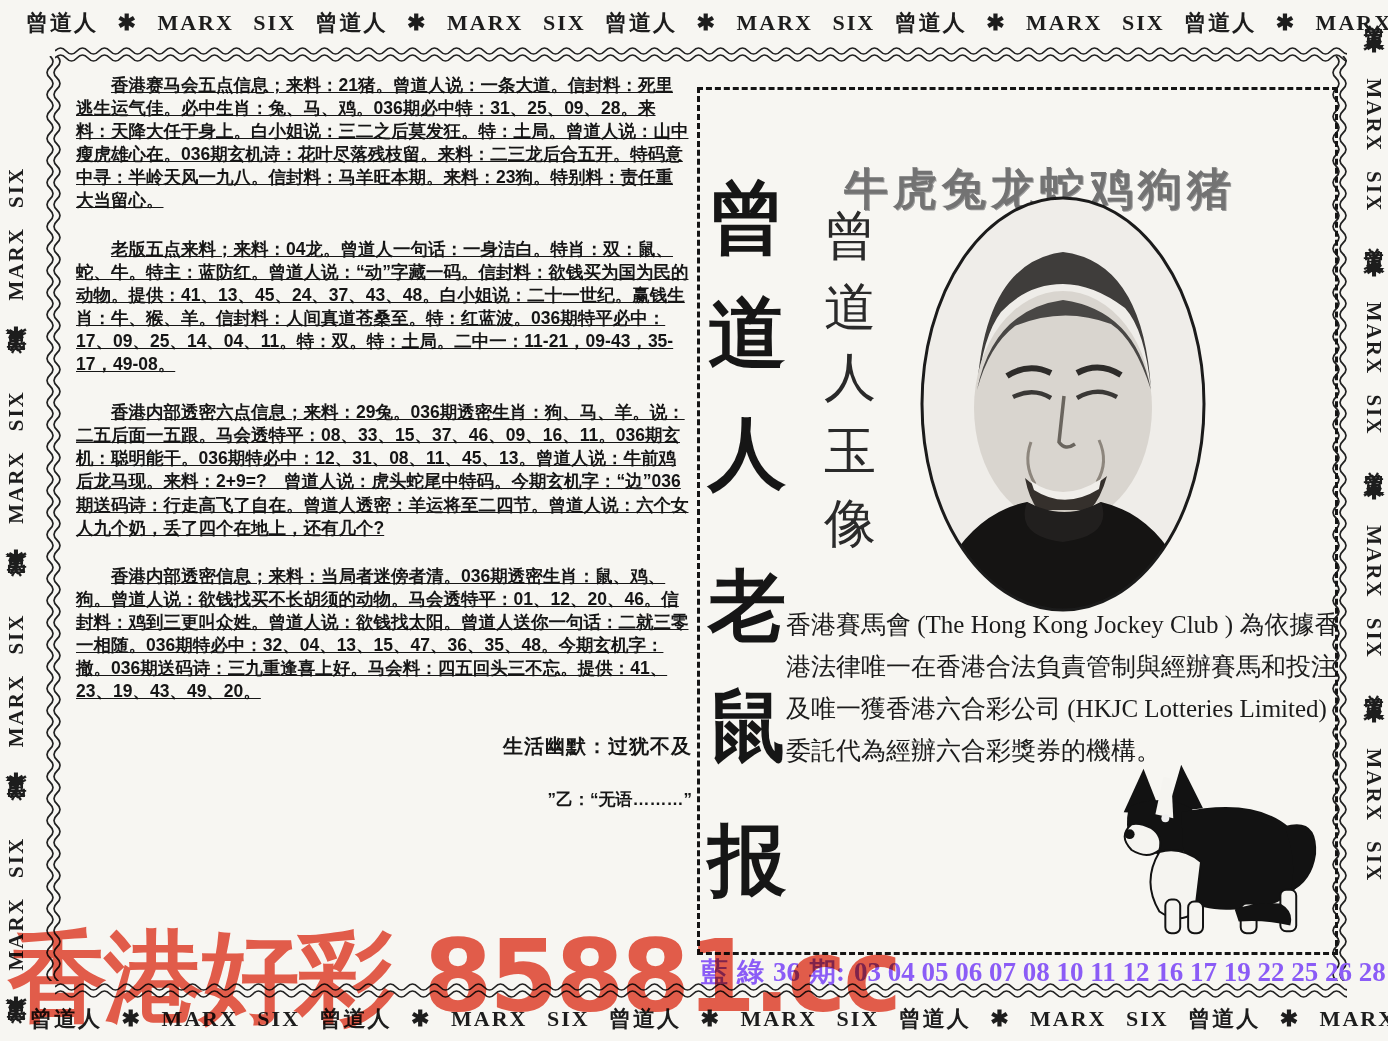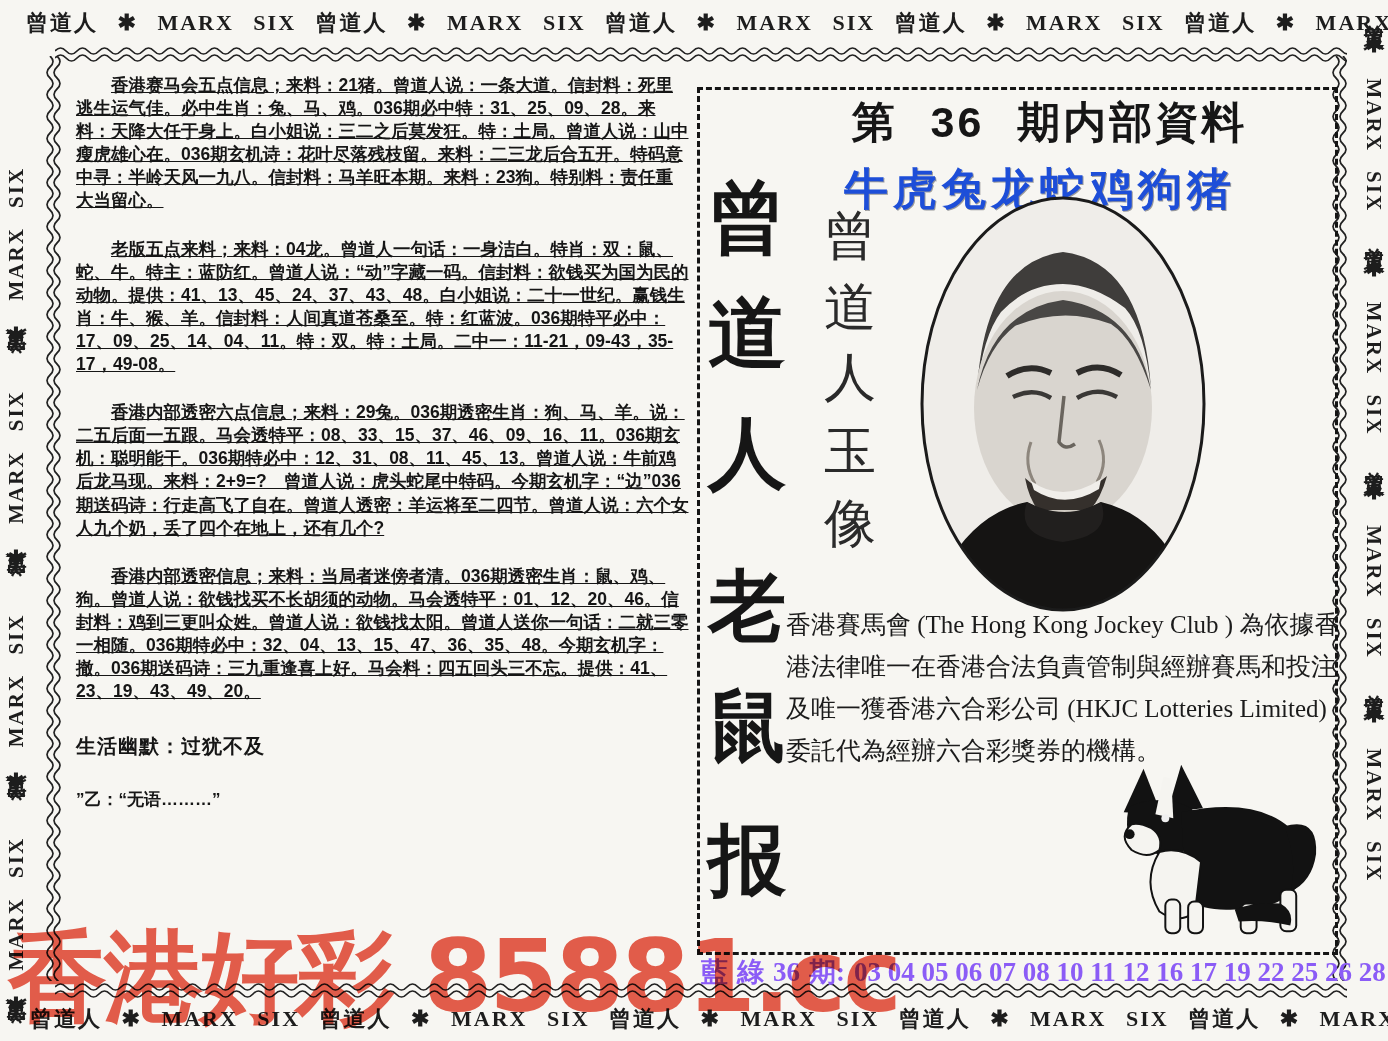--- a/index.html
+++ b/index.html
@@ -16,31 +16,31 @@
   .strip-right{left:1352px;top:0;height:1041px;width:36px;writing-mode:vertical-rl;padding-top:8px;font-size:21px;}
 
   
   svg.wave{display:block;}
   .wave-h{position:absolute;}
   .wave-rot{position:absolute;transform:rotate(90deg);transform-origin:top left;}
 
   
   .left-col{position:absolute;left:76px;top:74px;width:614px;font-size:17.5px;line-height:1.32;font-weight:700;}
   .left-col p{margin:0 0 25px 0;text-indent:2em;text-decoration:underline;}
-  .humor{position:absolute;left:76px;top:733px;width:616px;font-weight:900;}
+  .humor{position:absolute;left:76px;top:733px;width:616px;font-weight:900;text-align:right;}
   .humor-title{font-size:20px;margin-bottom:28px;letter-spacing:1px;}
   .humor-line1{font-size:17px;line-height:1.5;text-indent:2em;}
   .humor-line2{font-size:17px;margin-top:7px;}
 
   
   .panel{position:absolute;left:697px;top:87px;width:641px;height:868px;border:3px dashed #151515;box-sizing:border-box;}
   .panel-title{margin-top:4px;padding-left:64px;text-align:center;font-size:43px;font-weight:800;
                letter-spacing:3px;word-spacing:18px;}
   .zodiac{position:absolute;left:100px;top:70px;width:480px;text-align:center;font-size:44px;font-weight:700;
-          letter-spacing:5px;color:#1d4ed8;text-shadow:1px 1px 0 #9a9a9a;}
+          letter-spacing:5px;color:#737373;text-shadow:1px 1px 0 #9a9a9a;}
   .vb{position:absolute;left:8px;font-size:78px;line-height:1;font-weight:900;font-family:"DejaVu Sans",sans-serif;}
   .vs{position:absolute;left:124px;font-size:52px;line-height:1;font-weight:400;color:#2a2a2a;
       font-family:"Liberation Serif","DejaVu Serif",serif;}
   .portrait{position:absolute;left:215px;top:100px;width:296px;height:428px;}
   .jockey{position:absolute;left:86px;top:514px;width:554px;font-family:"Liberation Serif","DejaVu Serif",serif;
           font-size:25px;line-height:42px;font-weight:500;color:#1b1b1b;}
   .notice{position:absolute;left:78px;top:688px;width:314px;font-family:"Liberation Serif","DejaVu Serif",serif;
           font-size:25px;line-height:34px;font-weight:700;text-indent:1em;}
   .dog{position:absolute;left:386px;top:672px;width:238px;height:178px;}
 
@@ -96,21 +96,20 @@
     <p>香港内部透密六点信息；来料：29兔。036期透密生肖：狗、马、羊。说：二五后面一五跟。马会透特平：08、33、15、37、46、09、16、11。036期玄机：聪明能干。036期特必中：12、31、08、11、45、13。曾道人说：牛前鸡后龙马现。来料：2+9=?　曾道人说：虎头蛇尾中特码。今期玄机字：“边”036期送码诗：行走高飞了自在。曾道人透密：羊运将至二四节。曾道人说：六个女人九个奶，丢了四个在地上，还有几个?</p>
     <p>香港内部透密信息；来料：当局者迷傍者清。036期透密生肖：鼠、鸡、狗。曾道人说：欲钱找买不长胡须的动物。马会透特平：01、12、20、46。信封料：鸡到三更叫众姓。曾道人说：欲钱找太阳。曾道人送你一句话：二就三零一相随。036期特必中：32、04、13、15、47、36、35、48。今期玄机字：撤。036期送码诗：三九重逢喜上好。马会料：四五回头三不忘。提供：41、23、19、43、49、20。</p>
   </div>
 
   <div class="humor">
     <div class="humor-title">生活幽默：过犹不及</div>
     <div class="humor-line2">”乙：“无语………”</div>
   </div>
 
   <div class="panel">
-    <div class="panel-title">第 36 期内部資料</div>
     <div class="zodiac">牛虎兔龙蛇鸡狗猪</div>
 
     <div class="vb" style="top:88px">曾</div>
     <div class="vb" style="top:204px">道</div>
     <div class="vb" style="top:324px">人</div>
     <div class="vb" style="top:477px">老</div>
     <div class="vb" style="top:597px">鼠</div>
     <div class="vb" style="top:731px">报</div>
 
     <div class="vs" style="top:120px">曾</div>

